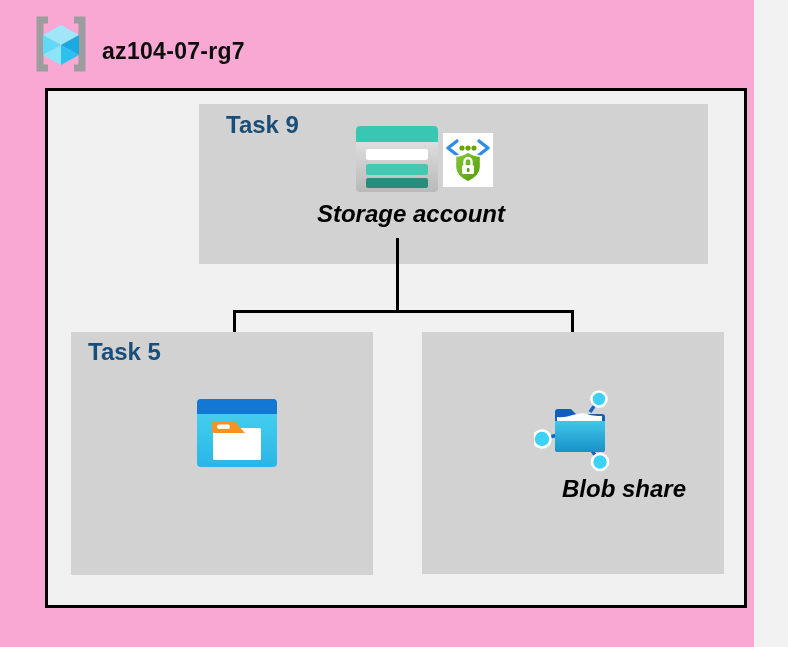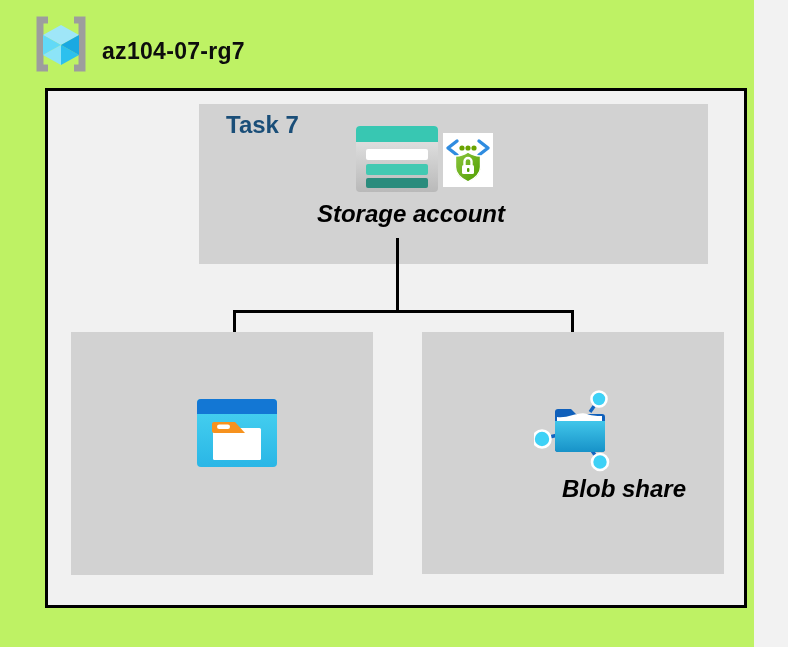--- a/index.html
+++ b/index.html
@@ -5,21 +5,21 @@
   html, body {
     margin: 0;
     padding: 0;
     background: #f2f2f2;
     font-family: "Liberation Sans", "DejaVu Sans", sans-serif;
   }
   #stage {
     position: relative;
     width: 754px;
     height: 647px;
-    background: #bef264;
+    background: #f9a8d4;
     overflow: hidden;
   }
   .abs { position: absolute; }
   .rg-title {
     position: absolute;
     left: 102px;
     top: 38px;
     font-size: 23px;
     font-weight: 700;
     color: #0d0d0d;
@@ -73,21 +73,21 @@
     <polygon points="13,21 31,31 13,41" fill="#62d9f7"></polygon>
     <polygon points="13,41 31,31 31,51" fill="#8ce4f8"></polygon>
     <polygon points="31,51 31,31 49,41" fill="#2cc0ee"></polygon>
     <polygon points="49,41 31,31 49,21" fill="#1aa9e2"></polygon>
   </svg>
   <div class="rg-title">az104-07-rg7</div>
 
   <div class="outer-frame"></div>
 
   <div class="task-box" style="left:199px; top:104px; width:509px; height:160px;"></div>
-  <div class="task-label" style="left:226px; top:111px;">Task 7</div>
+  <div class="task-label" style="left:226px; top:111px;">Task 9</div>
 
   <svg class="abs" style="left:356px; top:126px;" width="82" height="66" viewBox="0 0 82 66">
     <defs>
       <linearGradient id="grayGrad" x1="0" y1="0" x2="0" y2="1">
         <stop offset="0" stop-color="#e9e9e9"></stop>
         <stop offset="1" stop-color="#b9b9b9"></stop>
       </linearGradient>
     </defs>
     <rect x="0" y="0" width="82" height="66" rx="4" fill="url(#grayGrad)"></rect>
     <path d="M4,0 h74 a4,4 0 0 1 4,4 v12 h-82 v-12 a4,4 0 0 1 4,-4 z" fill="#38c7b2"></path>
@@ -116,20 +116,21 @@
   </svg>
 
   <div class="item-label" style="left:289px; top:200px;">Storage account</div>
 
   <div class="line" style="left:396px; top:238px; width:3px; height:74px;"></div>
   <div class="line" style="left:233px; top:310px; width:341px; height:3px;"></div>
   <div class="line" style="left:233px; top:310px; width:3px; height:85px;"></div>
   <div class="line" style="left:571px; top:310px; width:3px; height:80px;"></div>
 
   <div class="task-box" style="left:71px; top:332px; width:302px; height:243px;"></div>
+  <div class="task-label" style="left:88px; top:338px;">Task 5</div>
 
   <svg class="abs" style="left:197px; top:399px;" width="80" height="68" viewBox="0 0 80 68">
     <defs>
       <linearGradient id="cyanGrad" x1="0" y1="0" x2="0" y2="1">
         <stop offset="0" stop-color="#4ad4f1"></stop>
         <stop offset="1" stop-color="#2ab6e6"></stop>
       </linearGradient>
     </defs>
     <rect x="0" y="0" width="80" height="68" rx="4" fill="url(#cyanGrad)"></rect>
     <path d="M4,0 h72 a4,4 0 0 1 4,4 v11 h-80 v-11 a4,4 0 0 1 4,-4 z" fill="#1377d4"></path>

